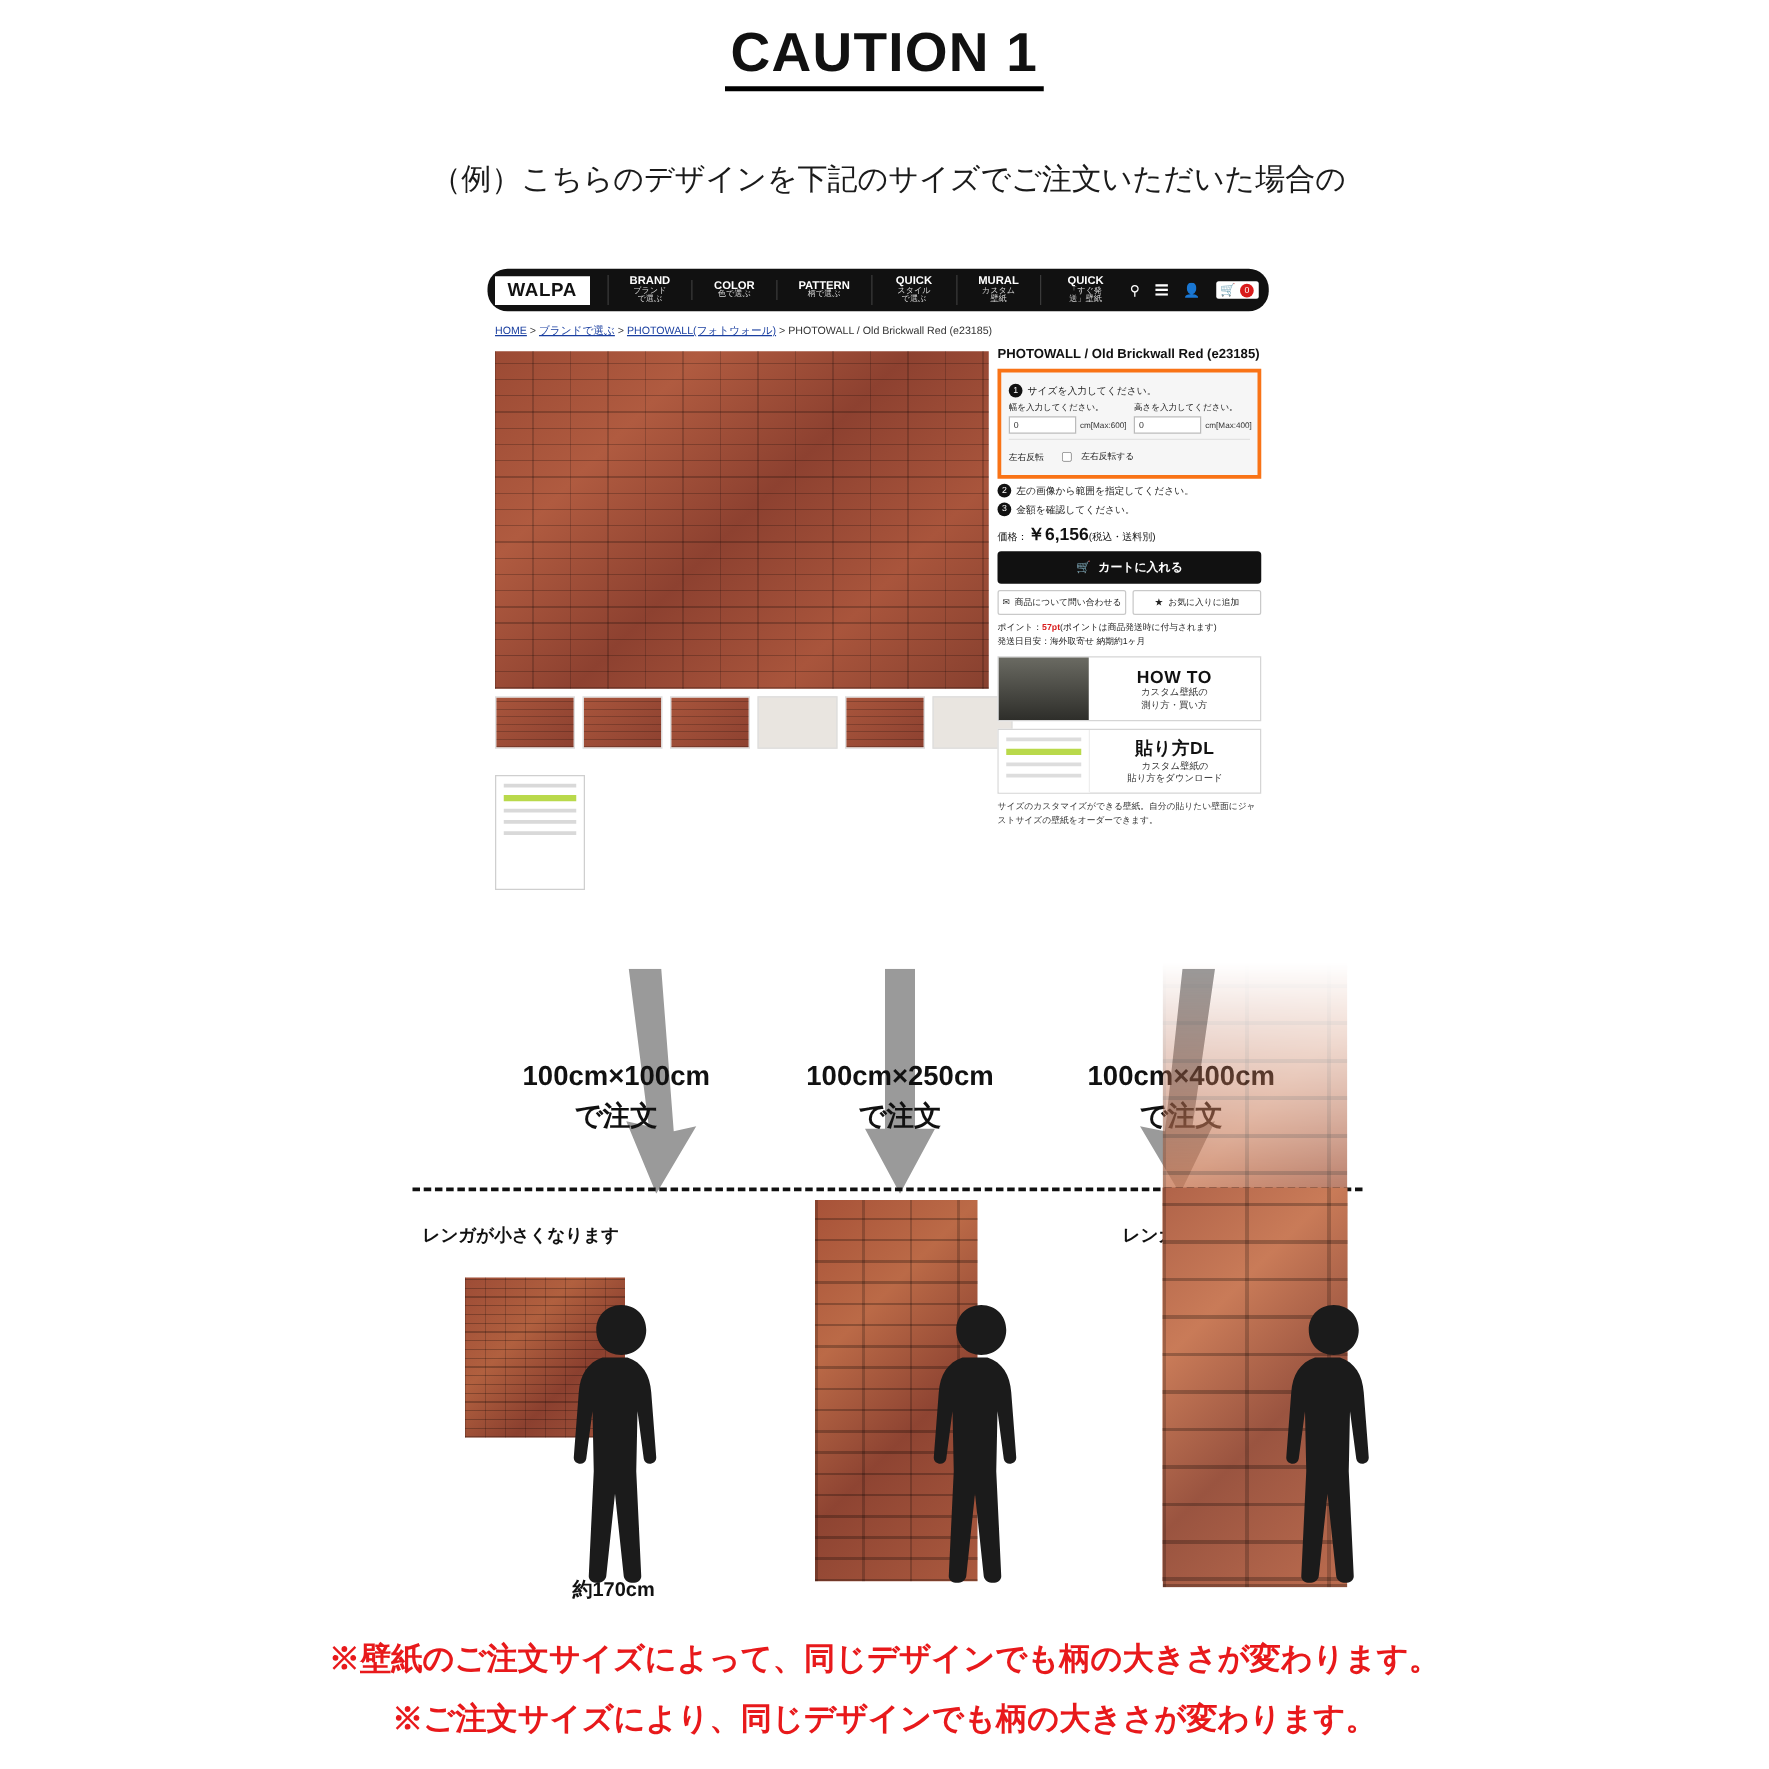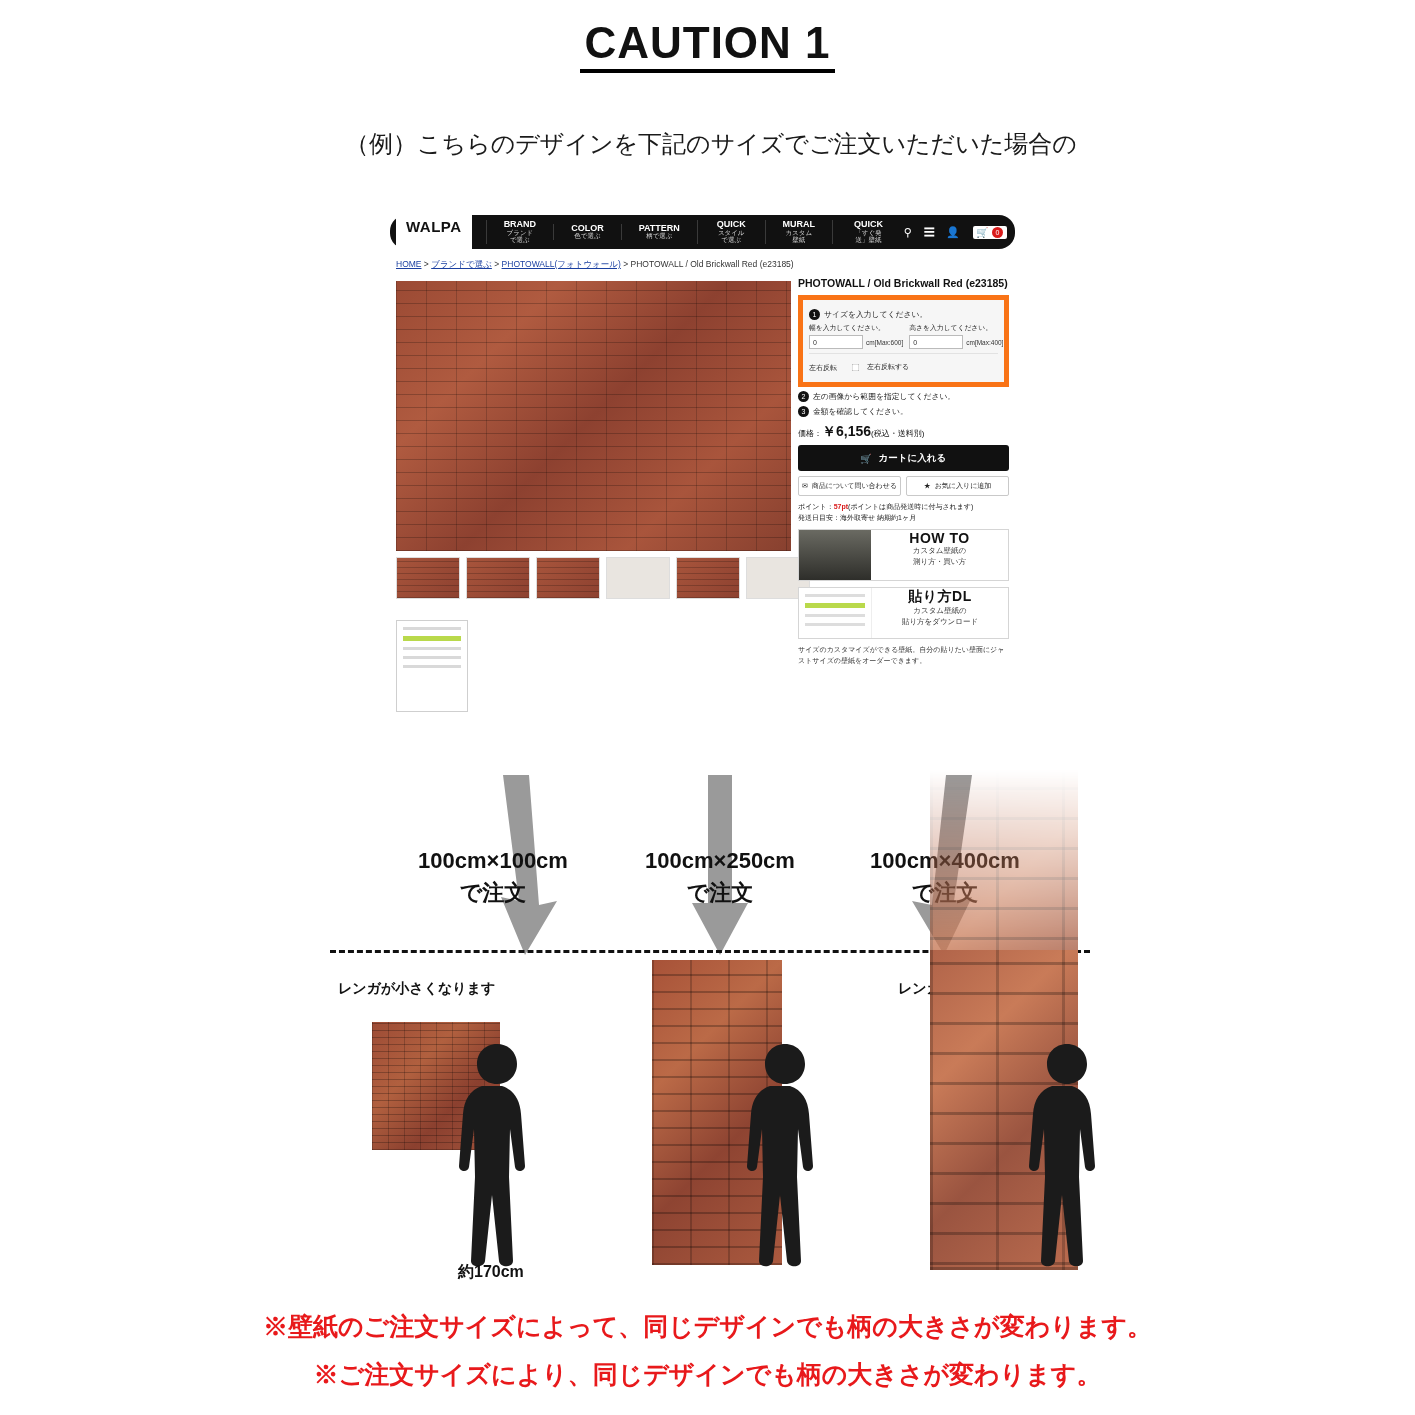--- a/index.html
+++ b/index.html
@@ -28,21 +28,21 @@
   }
   .intro .l2{padding-left:24px;display:block;}
 
   
   .shot{
     position:absolute;left:390px;top:215px;width:625px;height:545px;
     background:#fff;
   }
   .shot-header{
     position:absolute;left:0;top:0;width:625px;height:34px;
-    background:#111;color:#fff;display:flex;border-radius:16px;
+    background:#111;color:#fff;display:flex;align-items:center;border-radius:16px;
   }
   .logo{
     background:#fff;color:#111;font-weight:bold;font-size:15px;
     padding:3px 10px;margin-left:6px;letter-spacing:0.5px;
   }
   .navs{display:flex;align-items:center;margin-left:14px;}
   .nav{
     padding:0 17px;text-align:center;border-left:1px solid #3a3a3a;
     line-height:1.05;
   }
@@ -81,21 +81,21 @@
     position:absolute;left:6px;top:345px;width:70px;height:90px;
     background:#fff;border:1px solid #cfcfcf;
   }
   .doc-thumb .bar{height:3px;background:#d9d9d9;margin:6px 6px 0 6px;}
   .doc-thumb .bar.g{background:#b9d94b;height:5px;}
 
   .panel{
     position:absolute;left:408px;top:0px;width:211px;
   }
   .p-title{font-size:10.5px;font-weight:bold;color:#111;margin:2px 0 6px 0;}
-  .p-box{border:5px solid #f97316;background:#f6f6f6;padding:5px 6px;}
+  .p-box{border:3px solid #f97316;background:#f6f6f6;padding:5px 6px;}
   .step{display:flex;align-items:center;gap:4px;font-size:7.8px;margin:4px 0 3px 0;color:#222;}
   .num{
     background:#111;color:#fff;border-radius:50%;width:11px;height:11px;
     font-size:7px;display:flex;align-items:center;justify-content:center;flex:none;
   }
   .fields{display:flex;gap:6px;margin:2px 0 4px 0;}
   .fld{flex:1;}
   .fld .lab{font-size:6.8px;color:#222;margin-bottom:2px;}
   .fld .inp{
     border:1px solid #bbb;background:#fff;height:12px;font-size:7px;
@@ -118,21 +118,21 @@
   }
   .points{font-size:7px;color:#222;margin-top:6px;line-height:1.5;}
   .points .pt{color:#d91b1b;font-weight:bold;}
   .howto{
     display:flex;border:1px solid #d5d5d5;margin-top:6px;height:50px;background:#fff;
   }
   .howto .img{width:72px;background:linear-gradient(180deg,#6a6a62,#2e2e2a);}
   .howto .img.doc{background:#fff;border-right:1px solid #eee;position:relative;}
   .howto .img.doc .l{height:3px;background:#ddd;margin:6px 6px 0 6px;}
   .howto .img.doc .l.g{background:#b9d94b;height:5px;}
-  .howto .txt{flex:1;display:flex;flex-direction:column;align-items:center;justify-content:flex-start;}
+  .howto .txt{flex:1;display:flex;flex-direction:column;align-items:center;justify-content:center;}
   .howto .big{font-size:14px;font-weight:bold;letter-spacing:0.5px;}
   .howto .sm{font-size:7.5px;color:#333;line-height:1.4;text-align:center;}
   .foot-note{font-size:7px;color:#333;margin-top:6px;line-height:1.5;}
 
   
   .arrow{position:absolute;}
   .arrow svg{display:block;}
 
   .sz-label{
     position:absolute;text-align:center;font-size:22px;font-weight:bold;line-height:1.45;color:#111;

